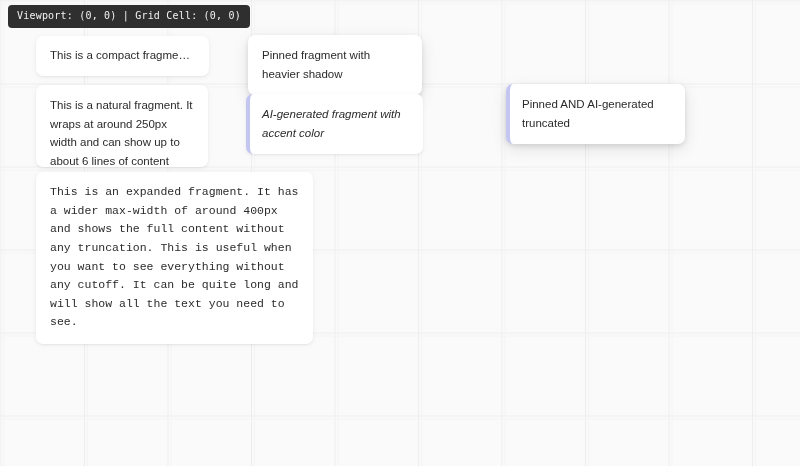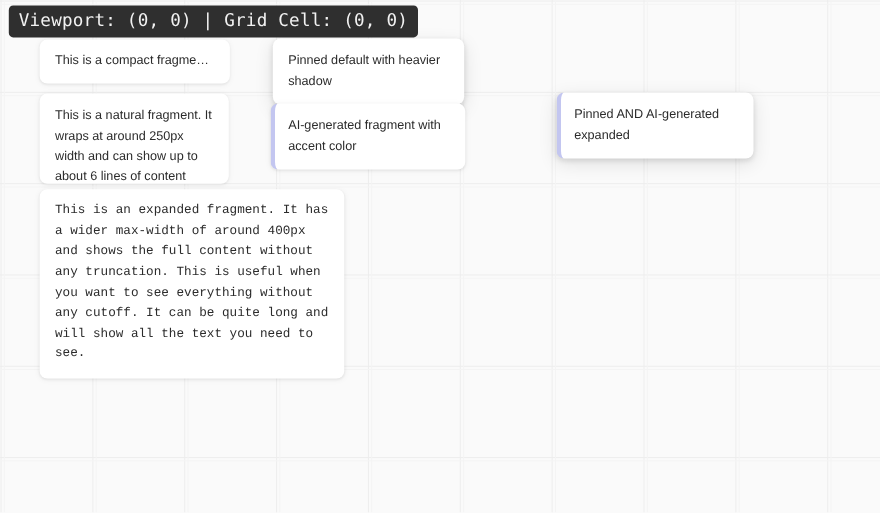--- a/index.html
+++ b/index.html
@@ -41,21 +41,21 @@
   }
 
   
   #viewport-badge {
     position: absolute;
     left: 8px;
     top: 5px;
     background: #2f2f2f;
     color: #f2f2f2;
     font-family: "DejaVu Sans Mono", "Liberation Mono", monospace;
-    font-size: 16px;
+    font-size: 10px;
     line-height: 1;
     letter-spacing: 0.2px;
     padding: 6px 9px 7px 9px;
     border-radius: 4px;
     white-space: nowrap;
     z-index: 50;
   }
 
   
   .fragment {
@@ -111,20 +111,21 @@
   #frag-pinned {
     left: 248px;
     top: 35px;
     width: 174px;
   }
 
   #frag-ai {
     left: 246px;
     top: 94px;
     width: 177px;
+    font-style: italic;
   }
 
   #frag-pinned-ai {
     left: 506px;
     top: 84px;
     width: 179px;
   }
 </style>
 </head>
 <body>
@@ -141,24 +142,24 @@
 
   <div id="frag-natural" class="fragment natural">
     <span>This is a natural fragment. It wraps at around 250px width and can show up to about 6 lines of content before being truncated. This is the default mode for new</span>
   </div>
 
   <div id="frag-expanded" class="fragment expanded">
     <span>This is an expanded fragment. It has a wider max-width of around 400px and shows the full content without any truncation. This is useful when you want to see everything without any cutoff. It can be quite long and will show all the text you need to see.</span>
   </div>
 
   <div id="frag-pinned" class="fragment pinned">
-    <span>Pinned default with heavier shadow</span>
+    <span>Pinned fragment with heavier shadow</span>
   </div>
 
   <div id="frag-ai" class="fragment ai">
     <span>AI-generated fragment with accent color</span>
   </div>
 
   <div id="frag-pinned-ai" class="fragment pinned ai">
-    <span>Pinned AND AI-generated expanded</span>
+    <span>Pinned AND AI-generated truncated</span>
   </div>
 
 </div>
 
 </body></html>

